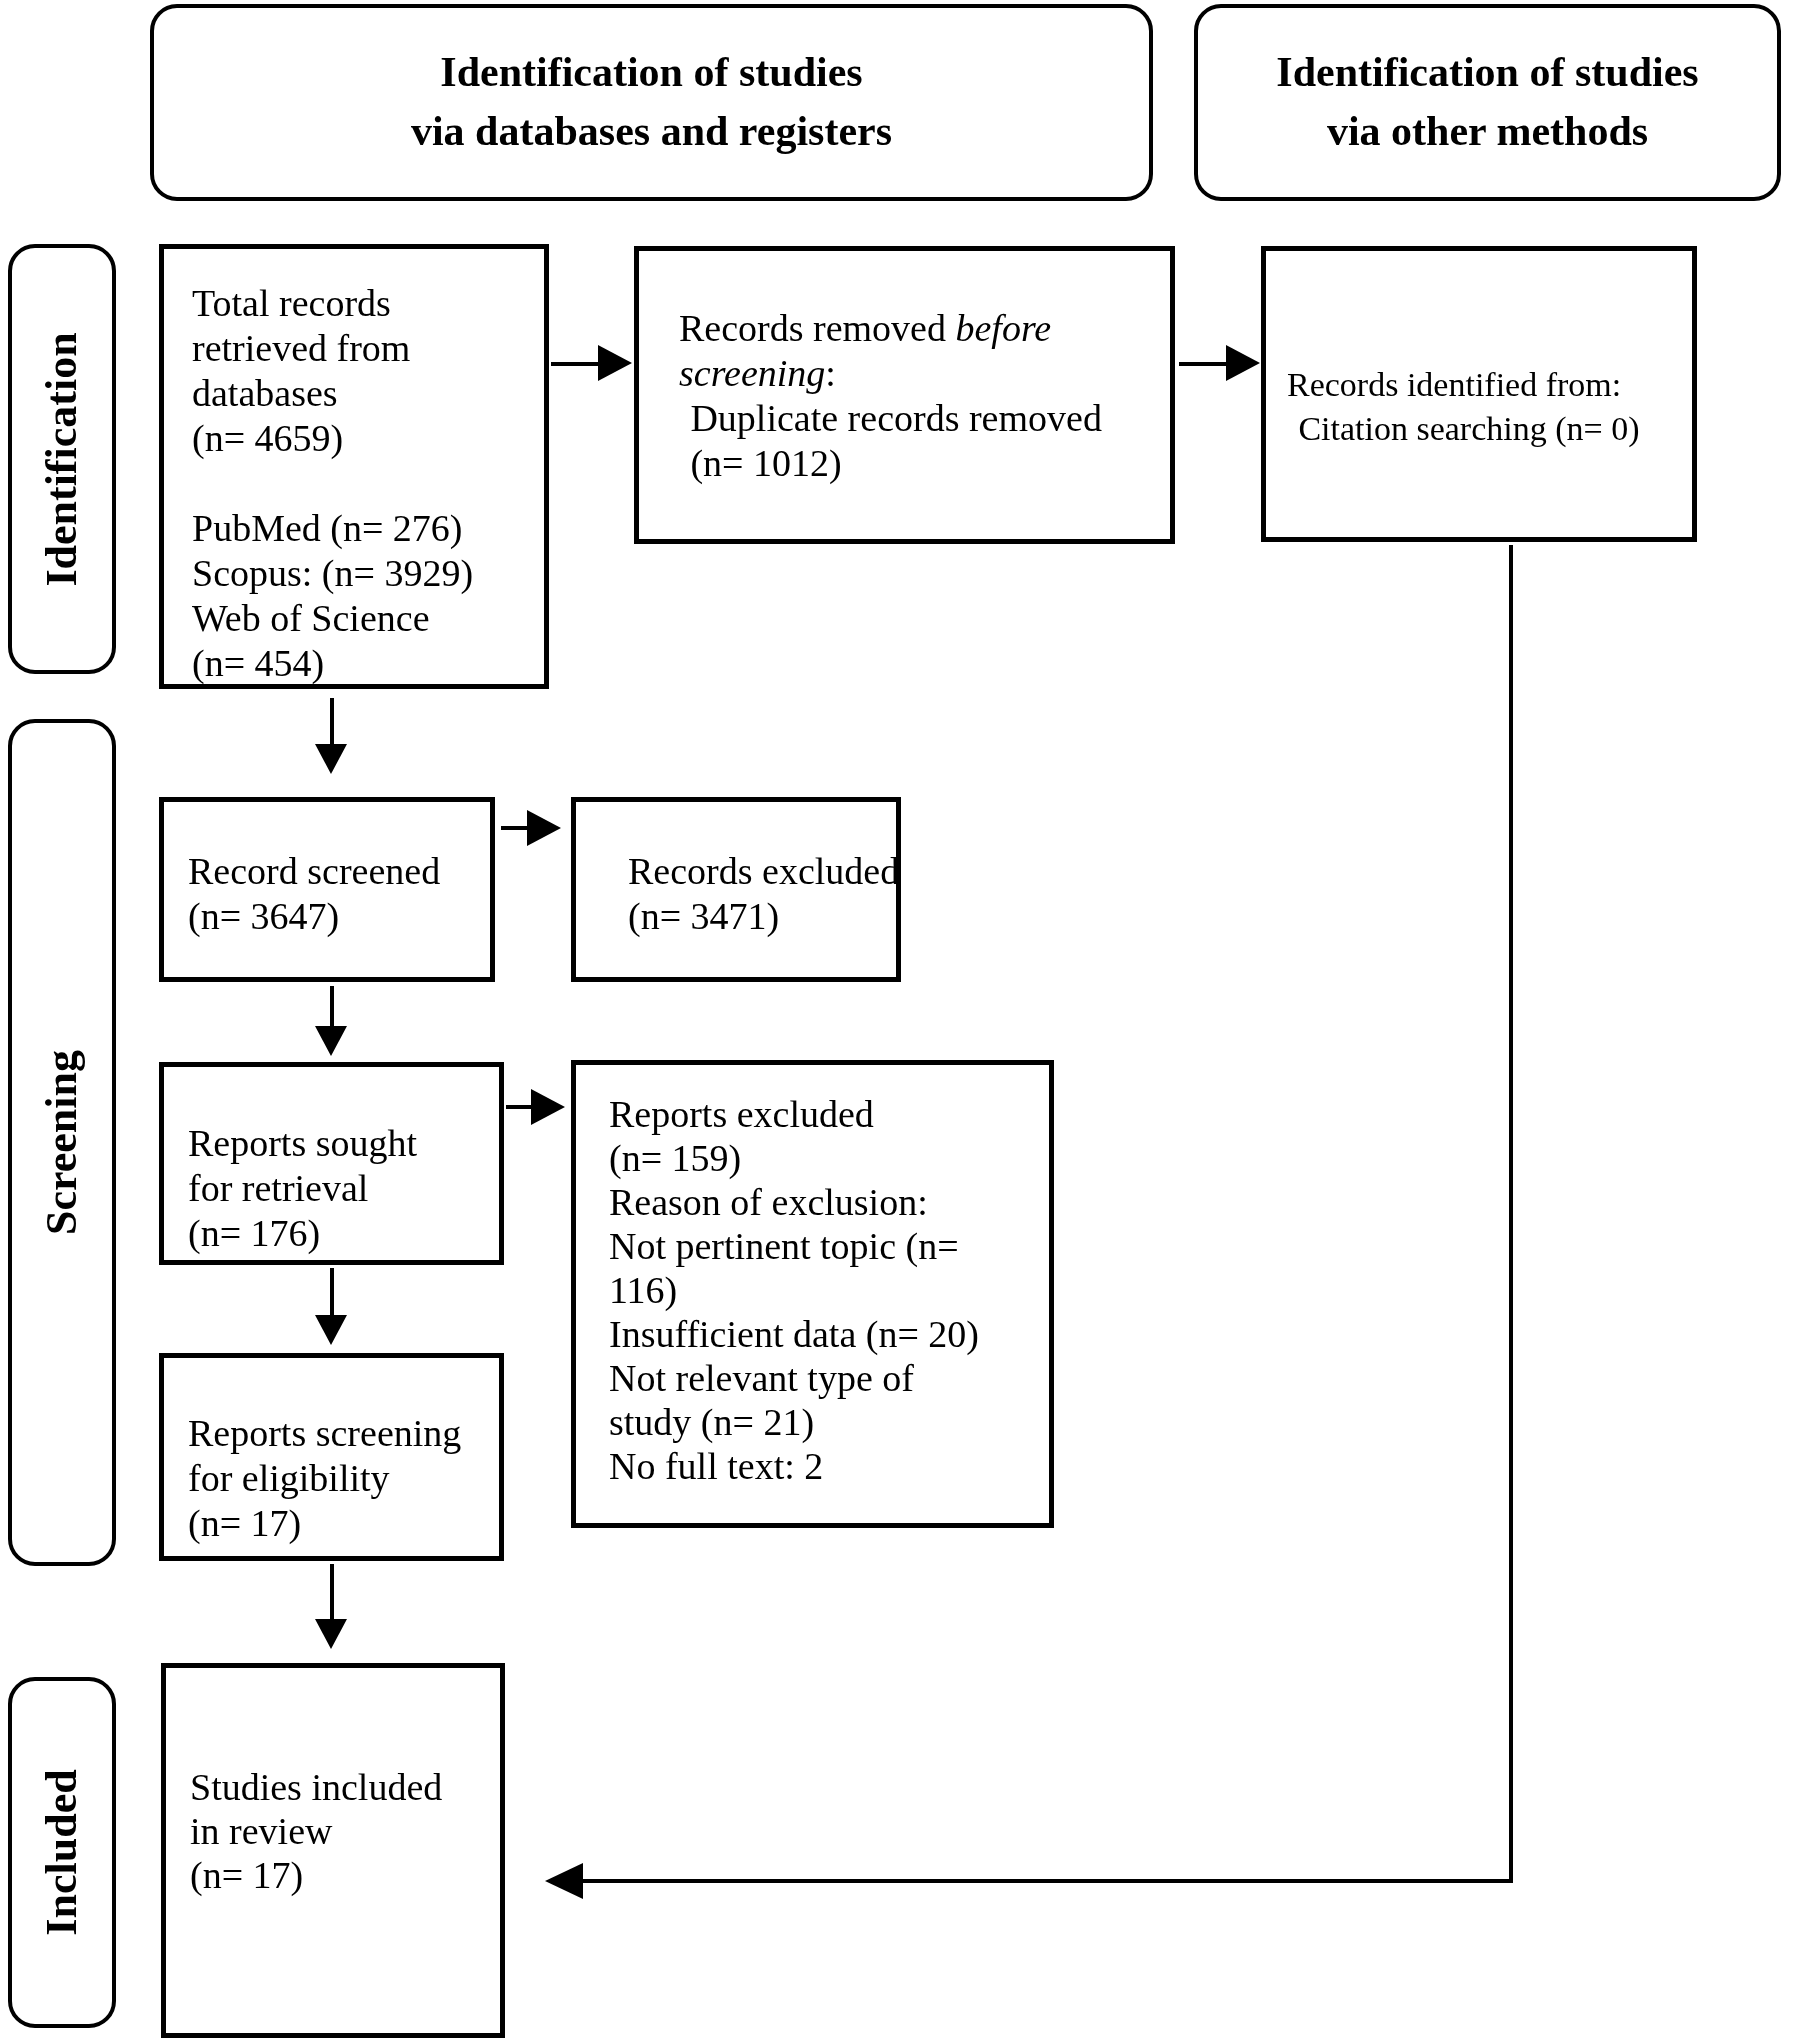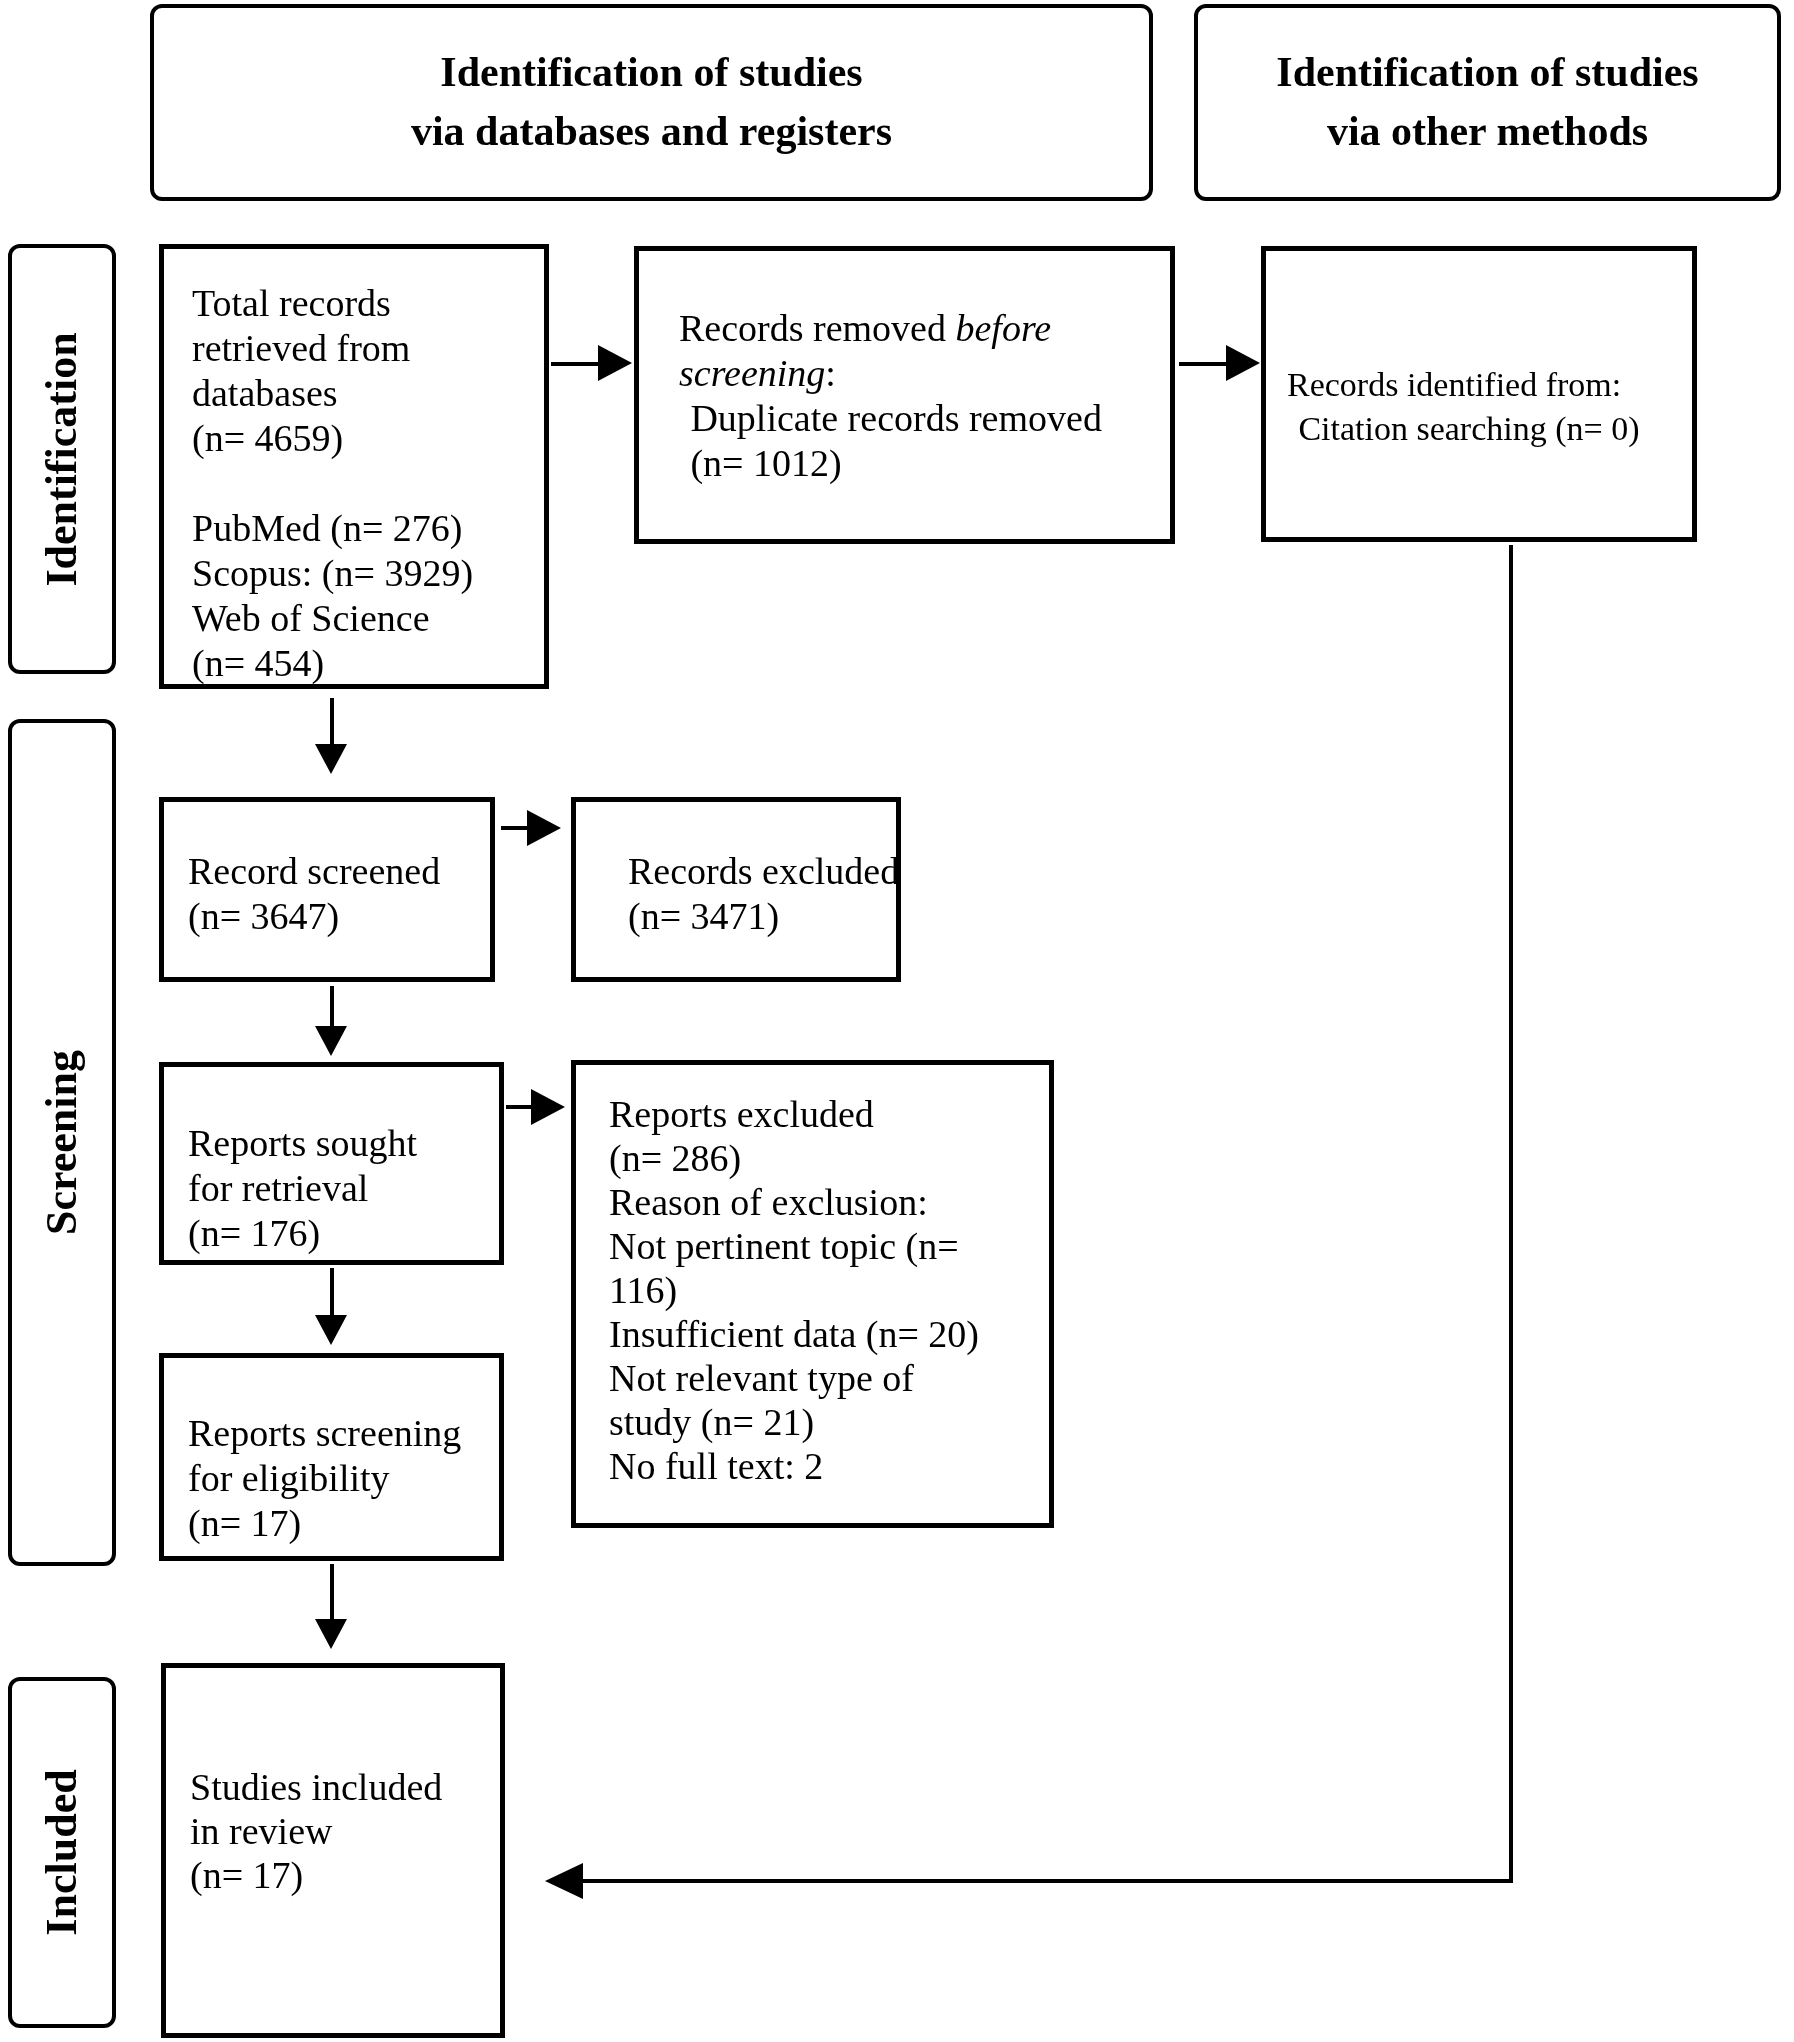--- a/index.html
+++ b/index.html
@@ -2,21 +2,21 @@
 <html style="font-size:15px"><head>
 <meta charset="utf-8">
 <style>
   html,body{margin:0;padding:0;background:#ffffff;}
   #canvas{
     position:relative;width:1794px;height:2042px;background:#ffffff;
     font-family:"Liberation Serif", serif;color:#000;overflow:hidden;
   }
   
   .round{
-    position:absolute;box-sizing:border-box;border:4.7px solid #000;border-radius:12px;
+    position:absolute;box-sizing:border-box;border:4.7px solid #000;border-radius:27px;
     background:#fff;display:flex;align-items:center;justify-content:center;text-align:center;
   }
   .hdr{font-weight:bold;font-size:42px;line-height:59px;}
   .stage .rot{
     transform:rotate(-90deg);white-space:nowrap;font-weight:bold;font-size:44px;
   }
   
   .box{
     position:absolute;box-sizing:border-box;border:5.7px solid #000;background:#fff;
   }
@@ -108,21 +108,21 @@
     <div class="txt" style="padding:34px 3.8px 0 24px;margin-top:20px;">
       <span class="ln">Reports sought</span>
       <span class="ln">for retrieval</span>
       <span class="ln">(n= 176)</span>
     </div>
   </div>
 
   <div class="box" style="left:571px;top:1060px;width:483px;height:468px;">
     <div class="txt" style="padding:26.5px 3.8px 0 33px;line-height:44px;">
       <span class="ln">Reports excluded</span>
-      <span class="ln">(n= 286)</span>
+      <span class="ln">(n= 159)</span>
       <span class="ln">Reason of exclusion:</span>
       <span class="ln">Not pertinent topic (n=</span>
       <span class="ln">116)</span>
       <span class="ln">Insufficient data (n= 20)</span>
       <span class="ln">Not relevant type of</span>
       <span class="ln">study (n= 21)</span>
       <span class="ln">No full text: 2</span>
     </div>
   </div>
 

